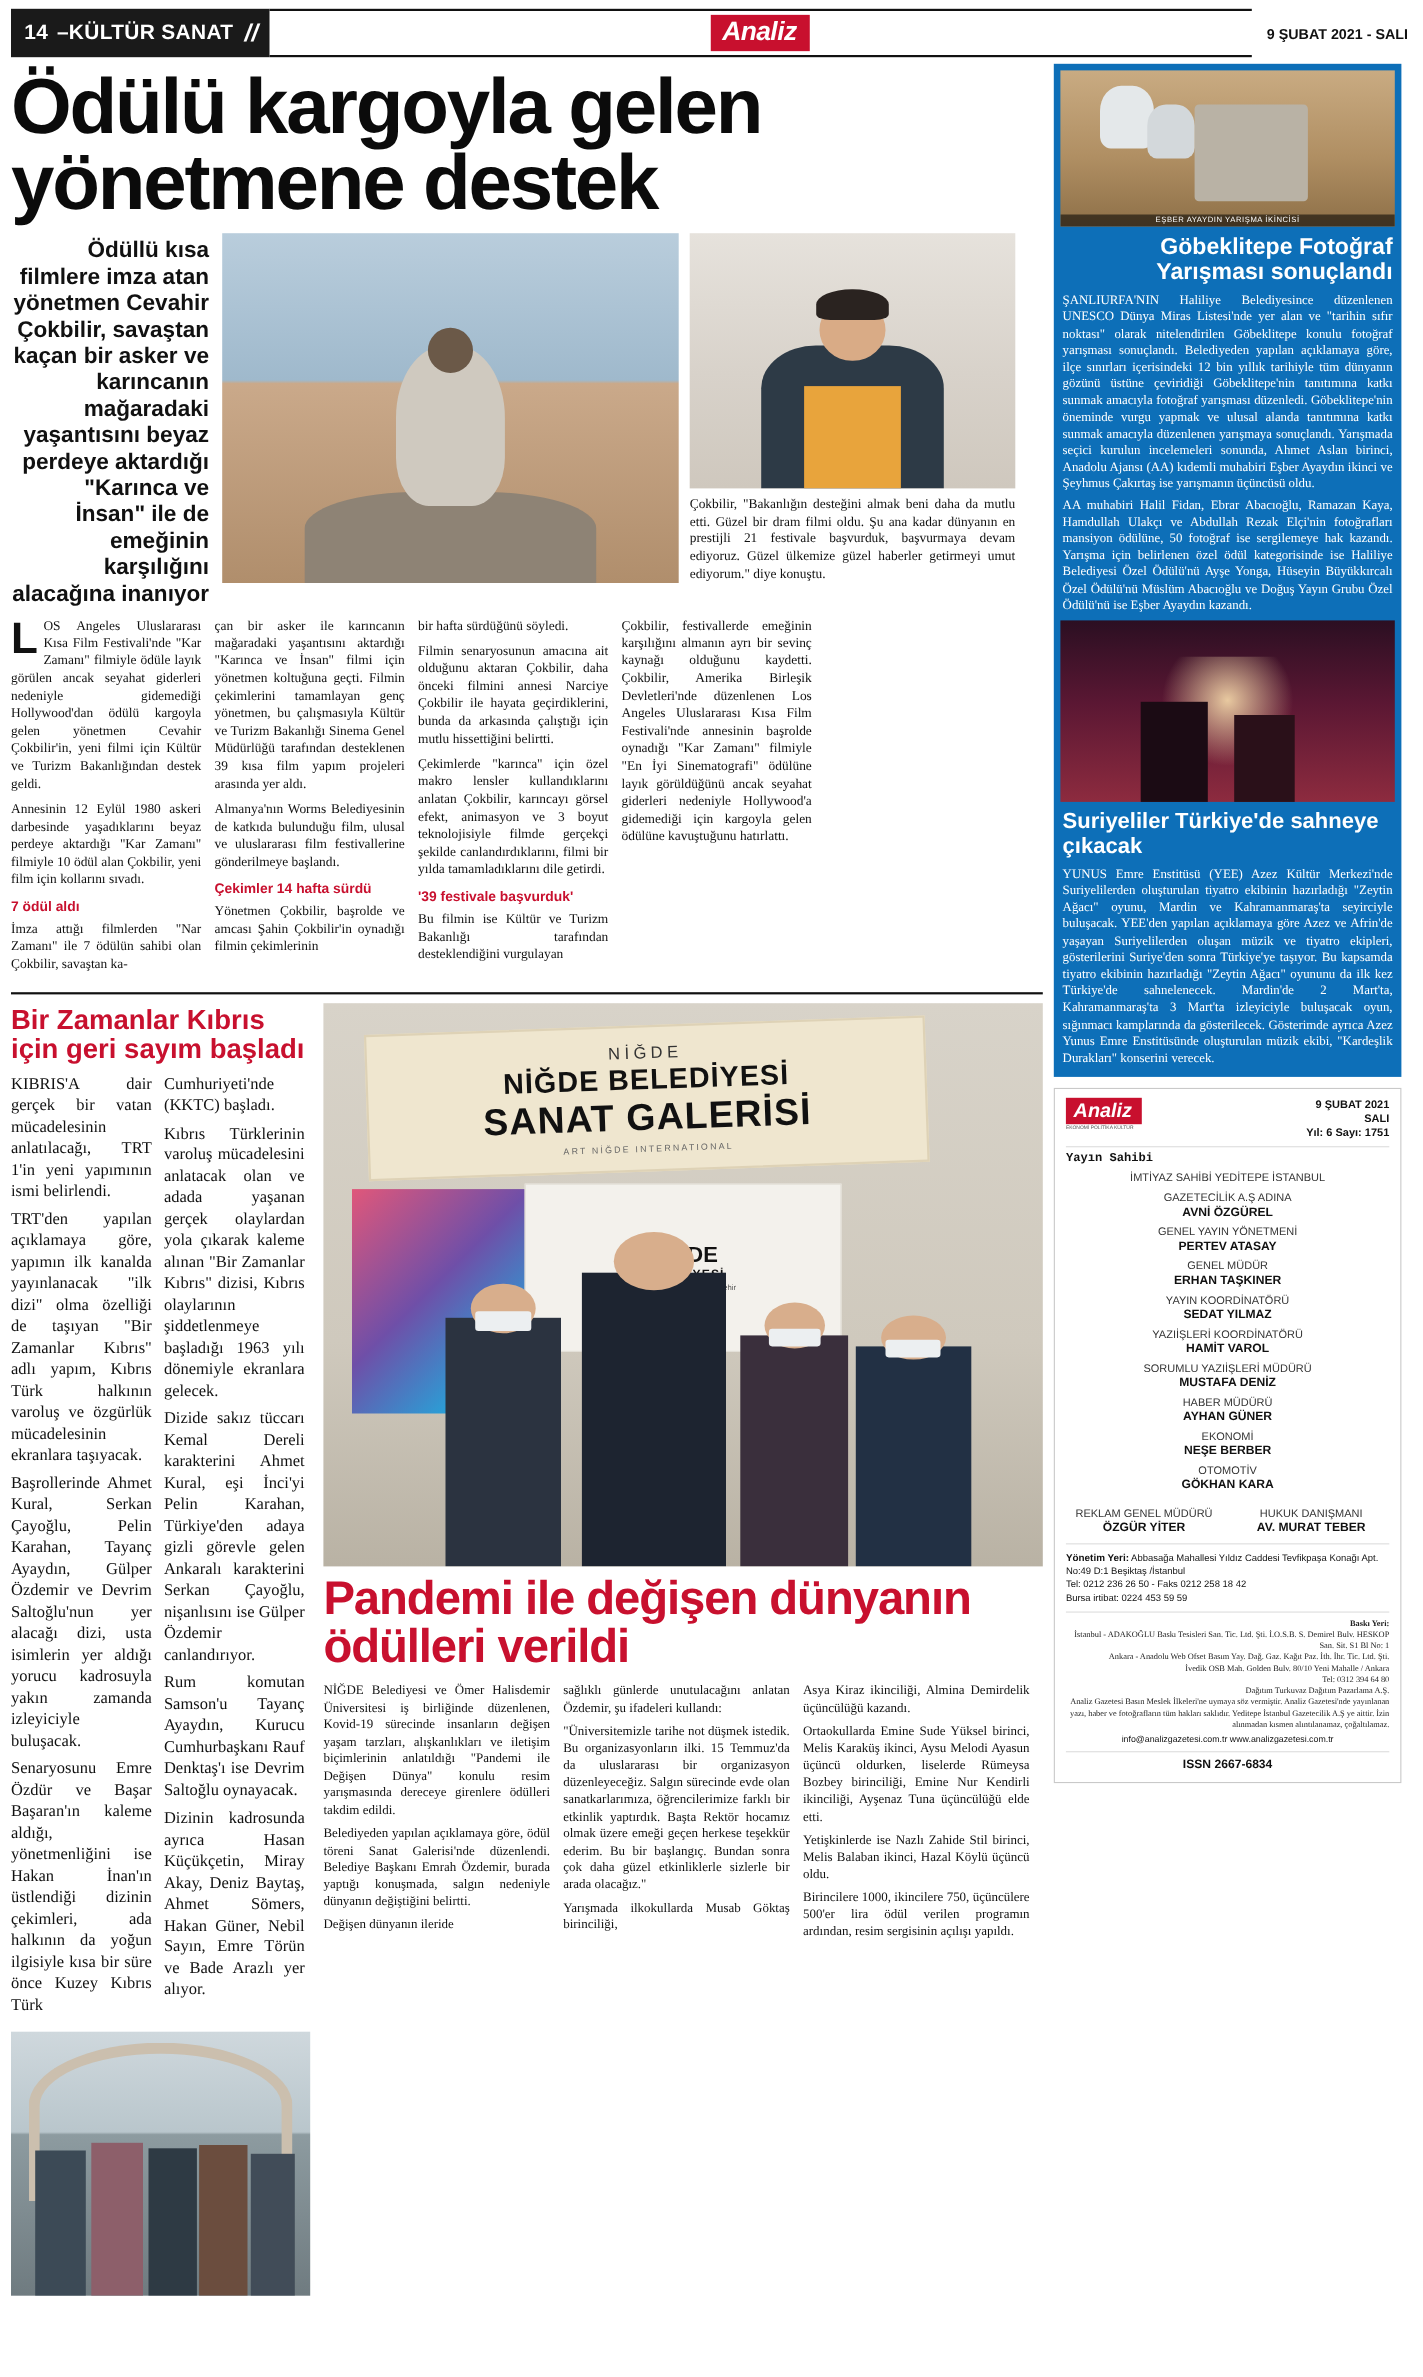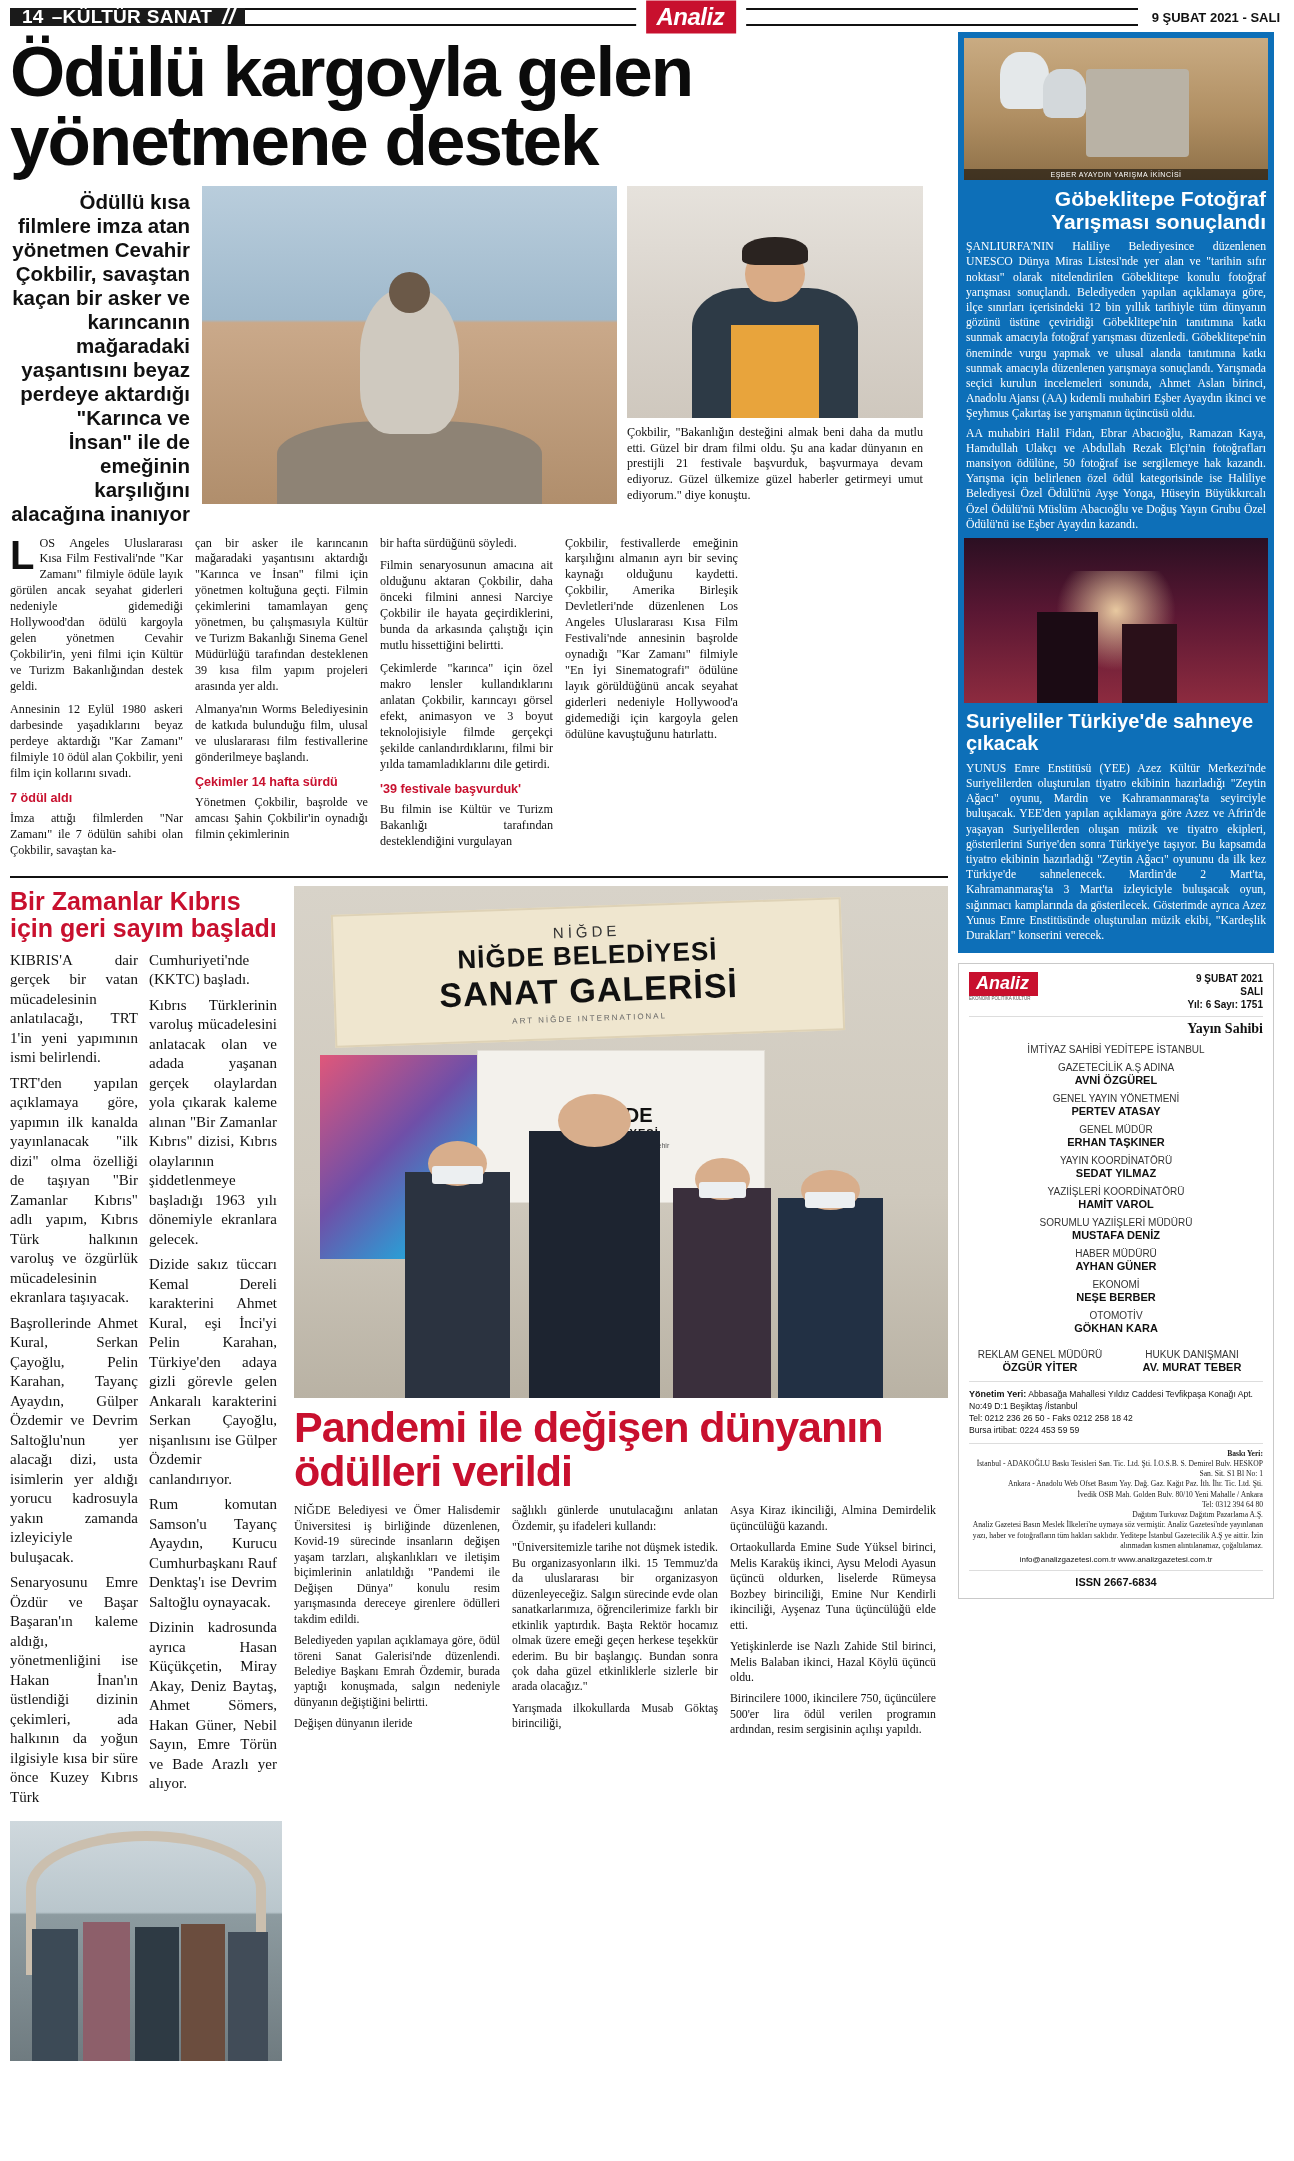--- a/index.html
+++ b/index.html
@@ -9,21 +9,21 @@
     background:#ffffff;
     font-family:"Liberation Serif", serif;
     color:#111;
     position:relative;
     overflow:hidden;
   }
   .page { position:relative; width:1294px; height:2161px; padding:8px 10px; }
 
   
   .masthead {
-    display:flex; align-items:stretch; height:18px; margin-bottom:6px;
+    display:flex; align-items:stretch; height:44px; margin-bottom:6px;
   }
   .mast-left {
     background:#1a1a1a; color:#fff; display:flex; align-items:center;
     padding:0 10px 0 12px; font-family:"Liberation Sans", sans-serif;
     font-weight:bold; font-size:19px; letter-spacing:.3px;
   }
   .mast-left .pg { margin-right:8px; }
   .mast-slash { color:#fff; font-style:italic; font-weight:bold; margin-left:10px; font-size:22px; }
   .mast-mid { flex:1; border-top:2px solid #111; border-bottom:2px solid #111; position:relative; }
   .mast-logo {
@@ -177,21 +177,21 @@
   
   .kunye { border:1px solid #c9c9c9; margin-top:10px; padding:8px 10px 10px; }
   .kunye-top { display:flex; justify-content:space-between; align-items:flex-start; border-bottom:1px solid #ddd; padding-bottom:5px; }
   .kunye-logo { display:flex; flex-direction:column; }
   .kunye-logo .lb { background:#c8102e; color:#fff; font-family:"Liberation Sans", sans-serif;
      font-weight:bold; font-style:italic; font-size:18px; padding:1px 9px 2px 7px; }
   .kunye-logo .ls { font-family:"Liberation Sans", sans-serif; font-size:4.5px; color:#555; }
   .kunye-date { text-align:right; font-family:"Liberation Sans", sans-serif; font-size:10px; font-weight:bold; line-height:1.3; }
   .kunye h4 { font-family:"Liberation Sans", sans-serif; font-size:10px; margin:7px 0 0; text-align:center; font-weight:normal; color:#333; }
   .kunye .nm { font-family:"Liberation Sans", sans-serif; font-size:11px; font-weight:bold; text-align:center; margin:1px 0 0; }
-  .kunye .owner { font-family:Liberation Serif, serif; font-size:14px; font-weight:bold; margin:4px 0 2px;text-align:right; }
+  .kunye .owner { font-family:Liberation Mono, monospace; font-size:11px; font-weight:bold; margin:4px 0 2px; }
   .kunye .two-col { display:flex; gap:10px; margin-top:8px; }
   .kunye .two-col > div { flex:1; text-align:center; }
   .kunye .addr { font-family:"Liberation Sans", sans-serif; font-size:8.6px; line-height:1.38; margin-top:8px; border-top:1px solid #ddd; padding-top:6px; }
   .kunye .addr b { font-size:9px; }
   .kunye .small { font-size:7.6px; line-height:1.35; margin-top:6px; border-top:1px solid #ddd; padding-top:5px; color:#222; font-family:Liberation Serif, serif;text-align:right; }
   .kunye .isbn { text-align:center; font-family:"Liberation Sans", sans-serif; font-weight:bold; font-size:11px; margin-top:6px; border-top:1px solid #ddd; padding-top:5px; }
   .kunye .mail { text-align:center; font-family:"Liberation Sans", sans-serif; font-size:8px; margin-top:4px; }
 </style>
 </head>
 <body>

